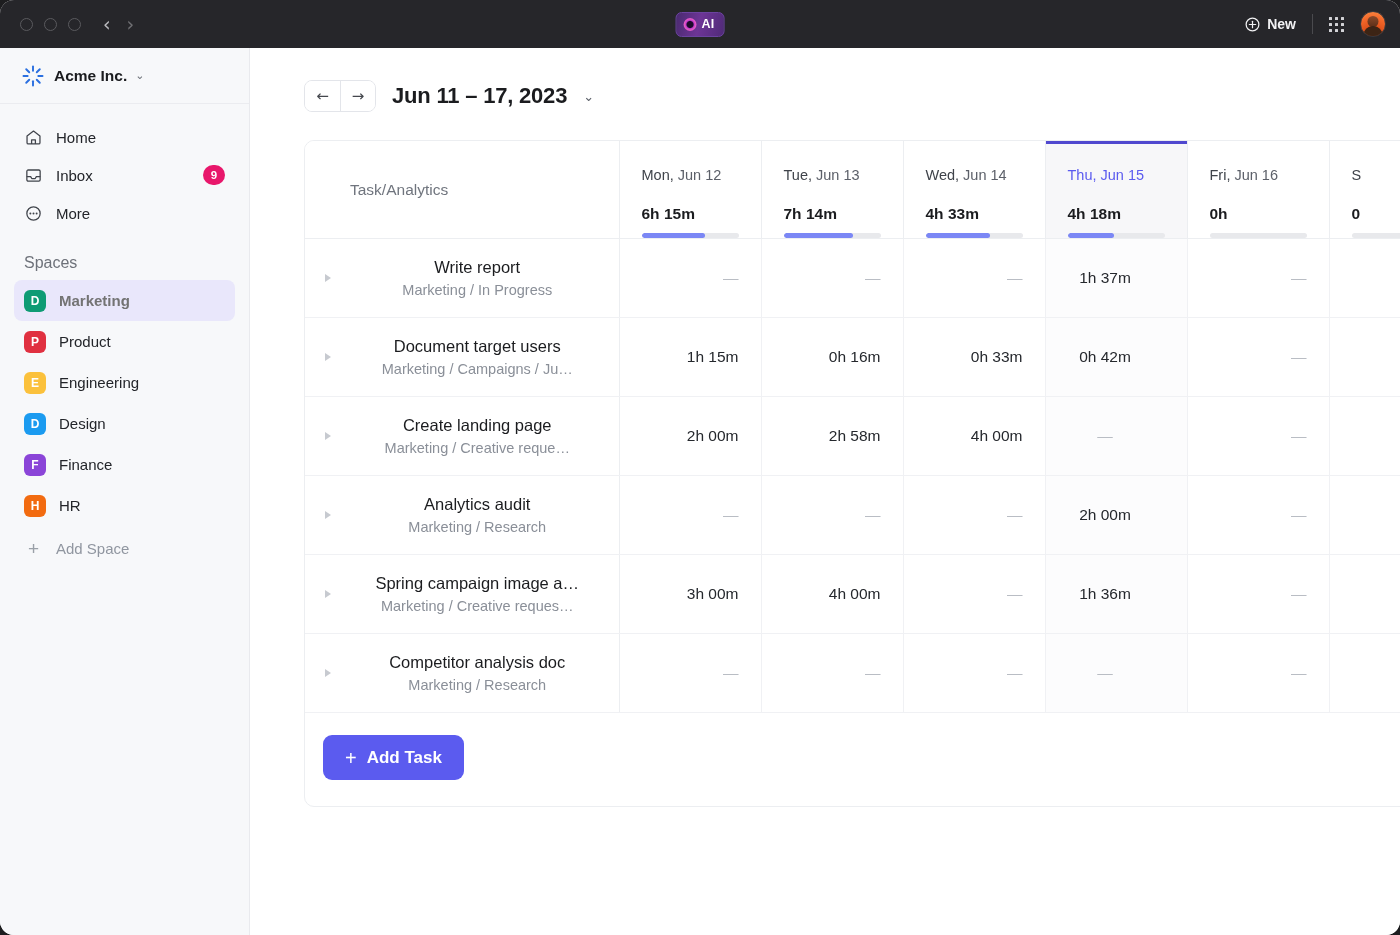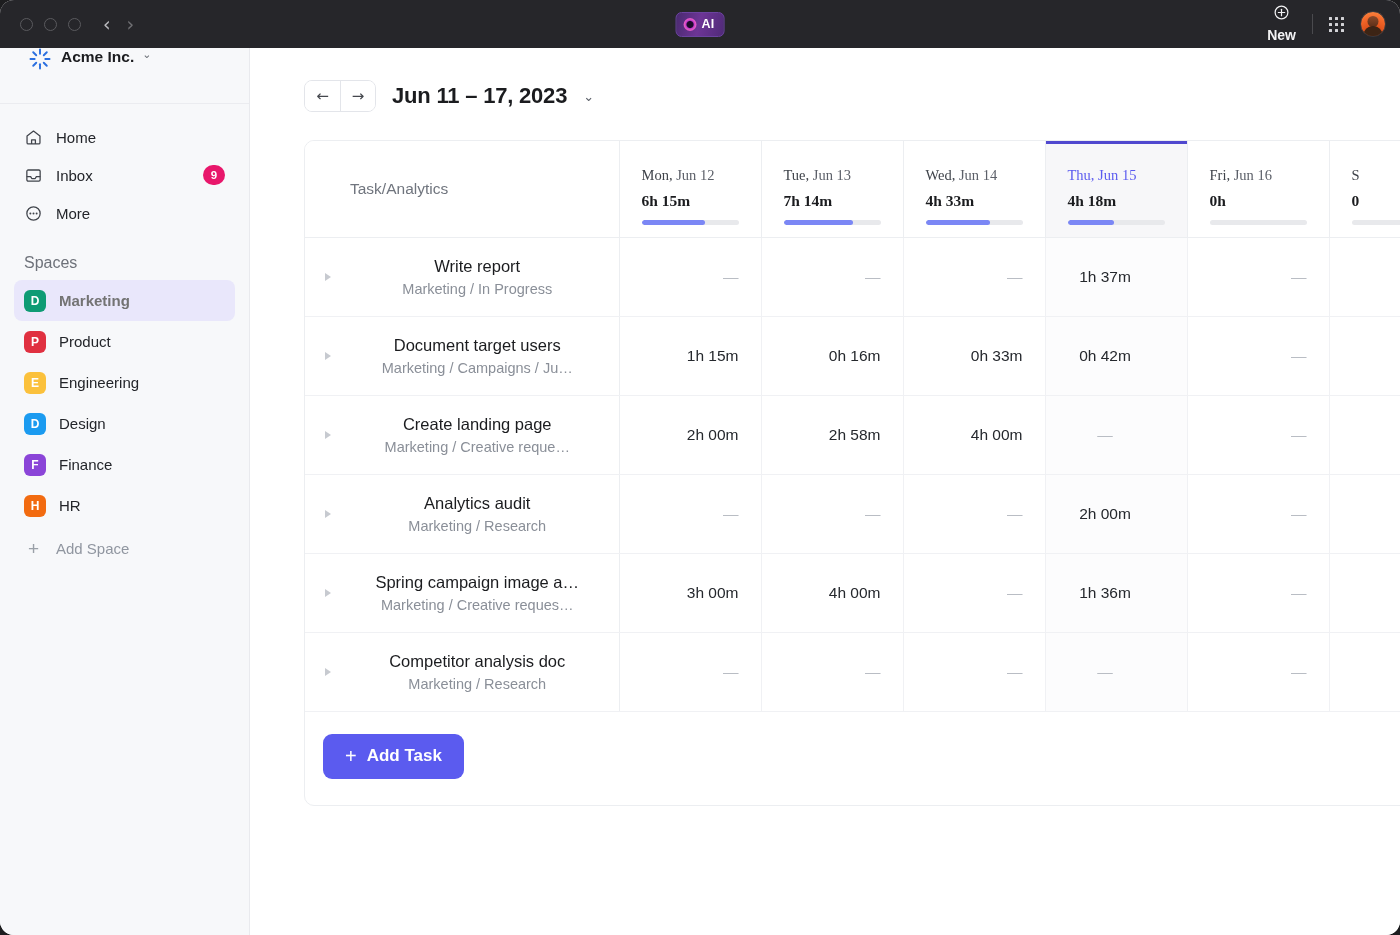--- a/index.html
+++ b/index.html
@@ -62,21 +62,21 @@
   }
   .ai-orb {
     width: 13px; height: 13px; border-radius: 50%;
     background: radial-gradient(circle at 50% 50%, #1b0b2a 0%, #1b0b2a 33%, #c43ad0 45%, #e85cc0 62%, #7a3ee8 100%);
   }
   .ai-label { color:#fff; font-size: 12.5px; font-weight: 700; letter-spacing:.2px; }
 
   .topright {
     margin-left: auto; display: flex; align-items: center; gap: 16px;
   }
-  .newbtn { display: flex; align-items: center; gap: 7px; color: #f2f2f4; font-size: 14px; font-weight: 600; flex-direction: column; }
+  .newbtn { display: flex; align-items: center; gap: 7px; color: #f2f2f4; font-size: 14px; font-weight: 600; }
   .plus-circ { width: 15px; height: 15px; display:block; }
   .vbar { width: 1px; height: 20px; background: #4a4a4e; }
   .gridicon { display: grid; grid-template-columns: repeat(3,3px); gap: 3px; }
   .gridicon i { width: 3px; height: 3px; background: #d2d2d6; border-radius: .5px; display:block; }
   .avatar {
     width: 26px; height: 26px; border-radius: 50%;
     background: radial-gradient(circle at 50% 108%, #7b2d12 0%, #e0531c 42%, #f4682a 70%, #fa8c45 100%);
     position: relative; overflow: hidden;
     border: 1.5px solid #3a3a3e;
   }
@@ -96,22 +96,22 @@
 
   
   .sidebar {
     width: 250px; flex: 0 0 250px;
     background: #f7f8fa;
     border-right: 1px solid #e9eaee;
     display: flex; flex-direction: column;
   }
   .ws {
     height: 56px; flex: 0 0 56px;
-    display: flex; gap: 10px;
-    padding: 0 29px;
+    display: flex; align-items: center; gap: 10px;
+    padding: 0 22px;
     border-bottom: 1px solid #ebecf0;
   }
   .ws-logo { width: 22px; height: 22px; display:block; }
   .ws-name { font-size: 15.5px; font-weight: 700; color: #1b1c1f; }
   .ws-chev { color:#6b6f76; font-size:11px; margin-left:-2px; }
 
   .nav { padding: 14px 14px 0 14px; }
   .navitem {
     height: 38px; display: flex; align-items: center; gap: 13px;
     padding: 0 10px; border-radius: 8px; cursor: default;
@@ -192,30 +192,29 @@
   }
   th.taskhead .t {
     position:absolute; left: 45px; top: 50%; transform: translateY(-50%);
     font-size: 15.5px; color: #70757e; font-weight: 400;
   }
   th.dayhead {
     height: 96px; position: relative;
     border-right: 1px solid #eceef1;
     padding: 26px 22px 0 22px;
     text-align: left;
-    font-family: Liberation Serif, serif;
   }
   th.dayhead.today { background: #f7f7f9; }
   th.dayhead.today::before {
     content:""; position:absolute; left:0; right:0; top:0; height:3px; background:#5048cf;
   }
   .dh-date { font-size: 14.5px; color: #5c6069; font-weight: 400; white-space: nowrap; }
   .dh-date .dow { color: #3f434a; font-weight: 400; }
   .dayhead.today .dh-date, .dayhead.today .dh-date .dow { color: #5b5bef; }
-  .dh-total { font-size: 15.5px; color: #1b1c1f; font-weight: 700; margin-top: 8px; }
+  .dh-total { font-size: 15.5px; color: #1b1c1f; font-weight: 700; margin-top: 22px; }
   .dh-bar { margin-top: 10px; height: 5px; border-radius: 3px; background: #e8e9ec; overflow: hidden; }
   .dh-bar > span { display:block; height:100%; border-radius:3px; background:#7b87f5; }
 
   tbody td { border-bottom: 1px solid #f0f1f4; padding: 0; }
   td.taskcell {
     border-right: 1px solid #eceef1;
     height: 79px; position: relative; padding-left: 45px; text-align: center;
   }
   .caret {
     position: absolute; left: 20px; top: 50%; transform: translateY(-50%);

